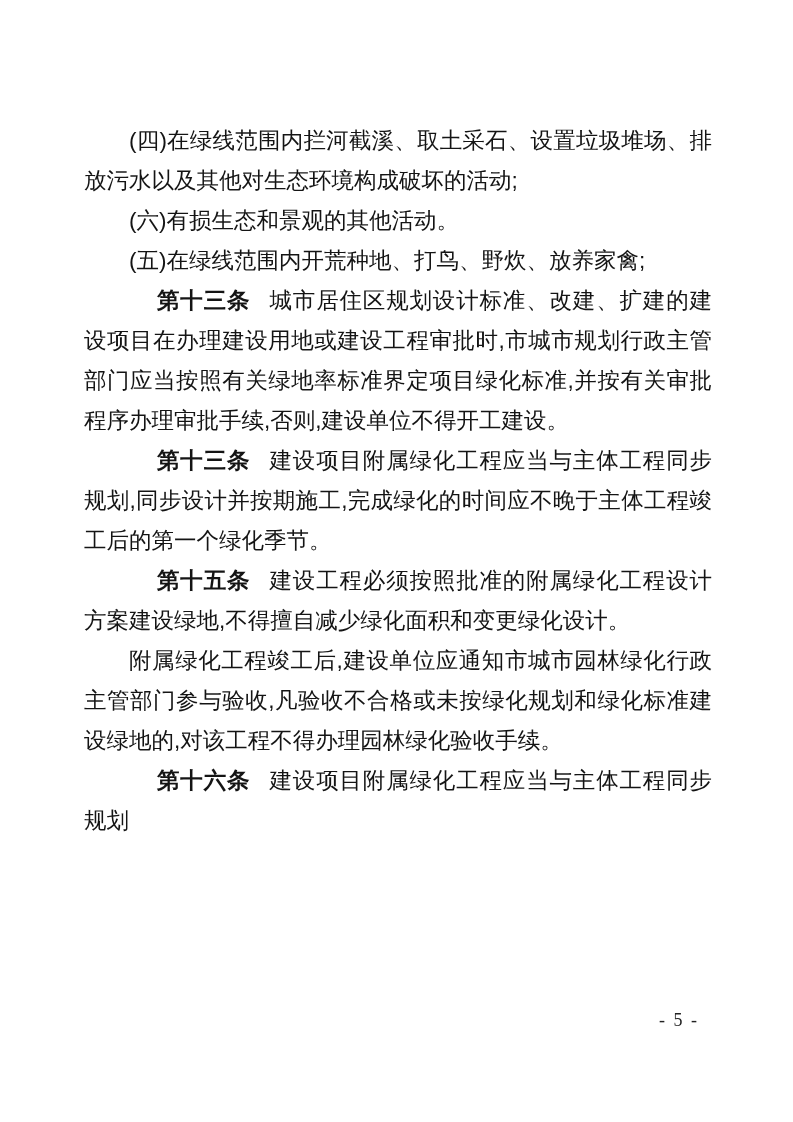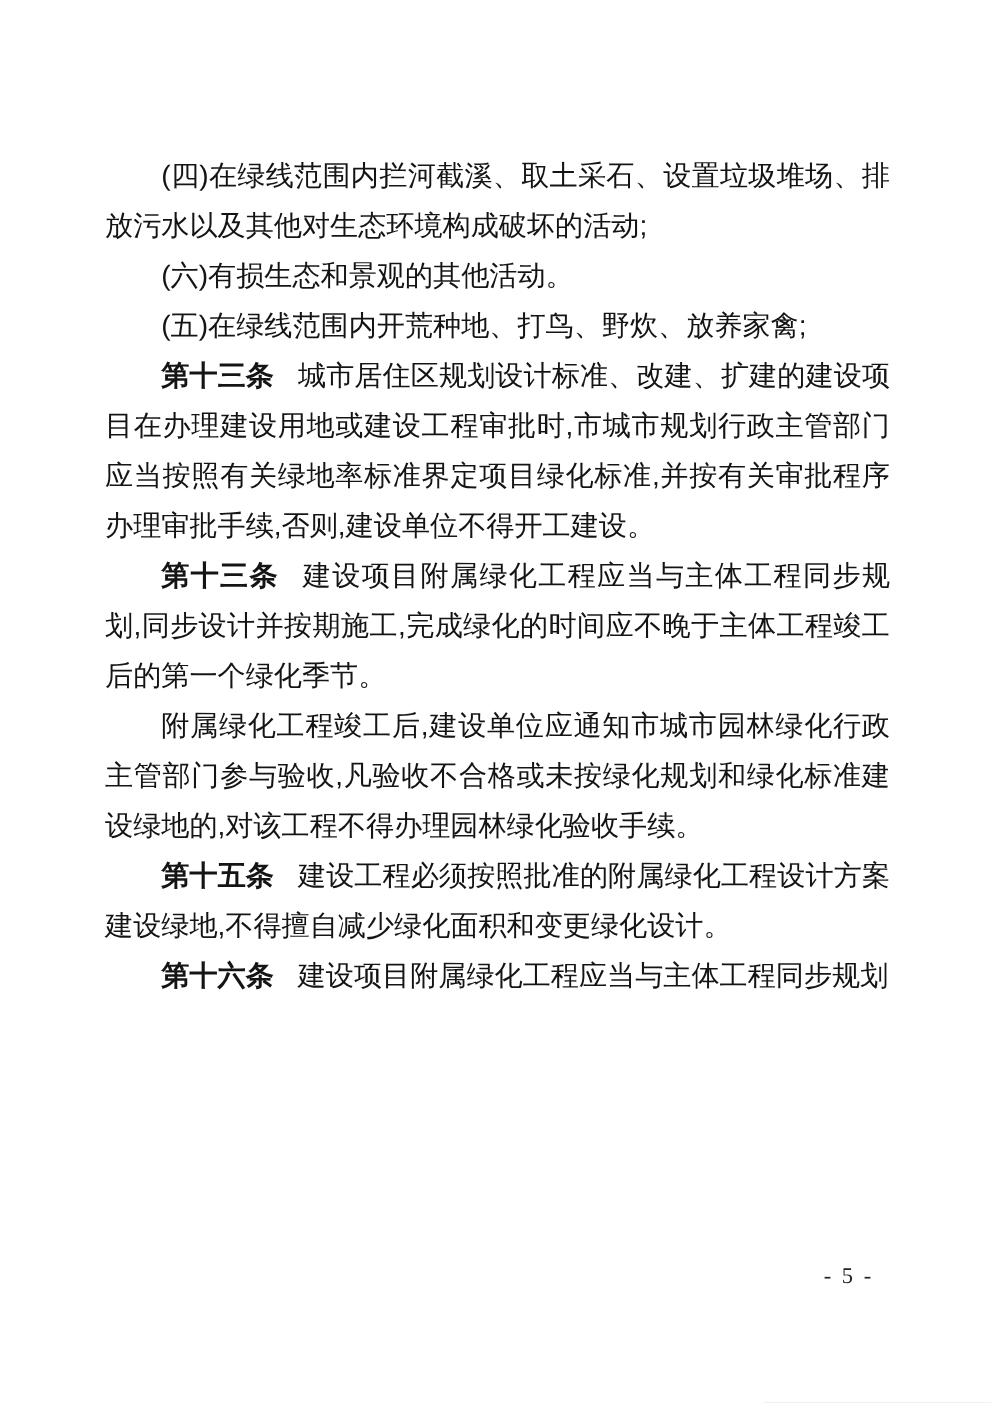--- a/index.html
+++ b/index.html
@@ -27,20 +27,21 @@
     line-height: 40px;
     color: #141414;
     text-align: justify;
     text-justify: inter-ideograph;
     text-indent: 2em;
     word-break: break-all;
   }
   .para .head {
     font-weight: bold;
     margin-right: 0.85em;
+    margin-left: 28px;
   }
   .para .head:empty {
     display: none;
     margin-right: 0;
   }
   .footer-pagenum {
     position: absolute;
     top: 1010px;
     right: 94px;
     font-family: "Liberation Serif", "DejaVu Serif", serif;
@@ -58,23 +59,23 @@
     <p class="para"><span>(四)在绿线范围内拦河截溪、取土采石、设置垃圾堆场、排放污水以及其他对生态环境构成破坏的活动;</span></p>
 
     <p class="para"><span>(六)有损生态和景观的其他活动。</span></p>
 
     <p class="para"><span>(五)在绿线范围内开荒种地、打鸟、野炊、放养家禽;</span></p>
 
     <p class="para"><span class="head">第十三条</span><span>城市居住区规划设计标准、改建、扩建的建设项目在办理建设用地或建设工程审批时,市城市规划行政主管部门应当按照有关绿地率标准界定项目绿化标准,并按有关审批程序办理审批手续,否则,建设单位不得开工建设。</span></p>
 
     <p class="para"><span class="head">第十三条</span><span>建设项目附属绿化工程应当与主体工程同步规划,同步设计并按期施工,完成绿化的时间应不晚于主体工程竣工后的第一个绿化季节。</span></p>
 
+    <p class="para"><span class="head">第十五条</span><span>建设工程必须按照批准的附属绿化工程设计方案建设绿地,不得擅自减少绿化面积和变更绿化设计。</span></p>
+
     <p class="para"><span>附属绿化工程竣工后,建设单位应通知市城市园林绿化行政主管部门参与验收,凡验收不合格或未按绿化规划和绿化标准建设绿地的,对该工程不得办理园林绿化验收手续。</span></p>
-
-    <p class="para"><span class="head">第十五条</span><span>建设工程必须按照批准的附属绿化工程设计方案建设绿地,不得擅自减少绿化面积和变更绿化设计。</span></p>
 
 
     <p class="para"><span class="head">第十六条</span><span>建设项目附属绿化工程应当与主体工程同步规划</span></p>
 
   </div>
 
   <div class="footer-pagenum">- 5 -</div>
 </div>
 
 </body></html>

